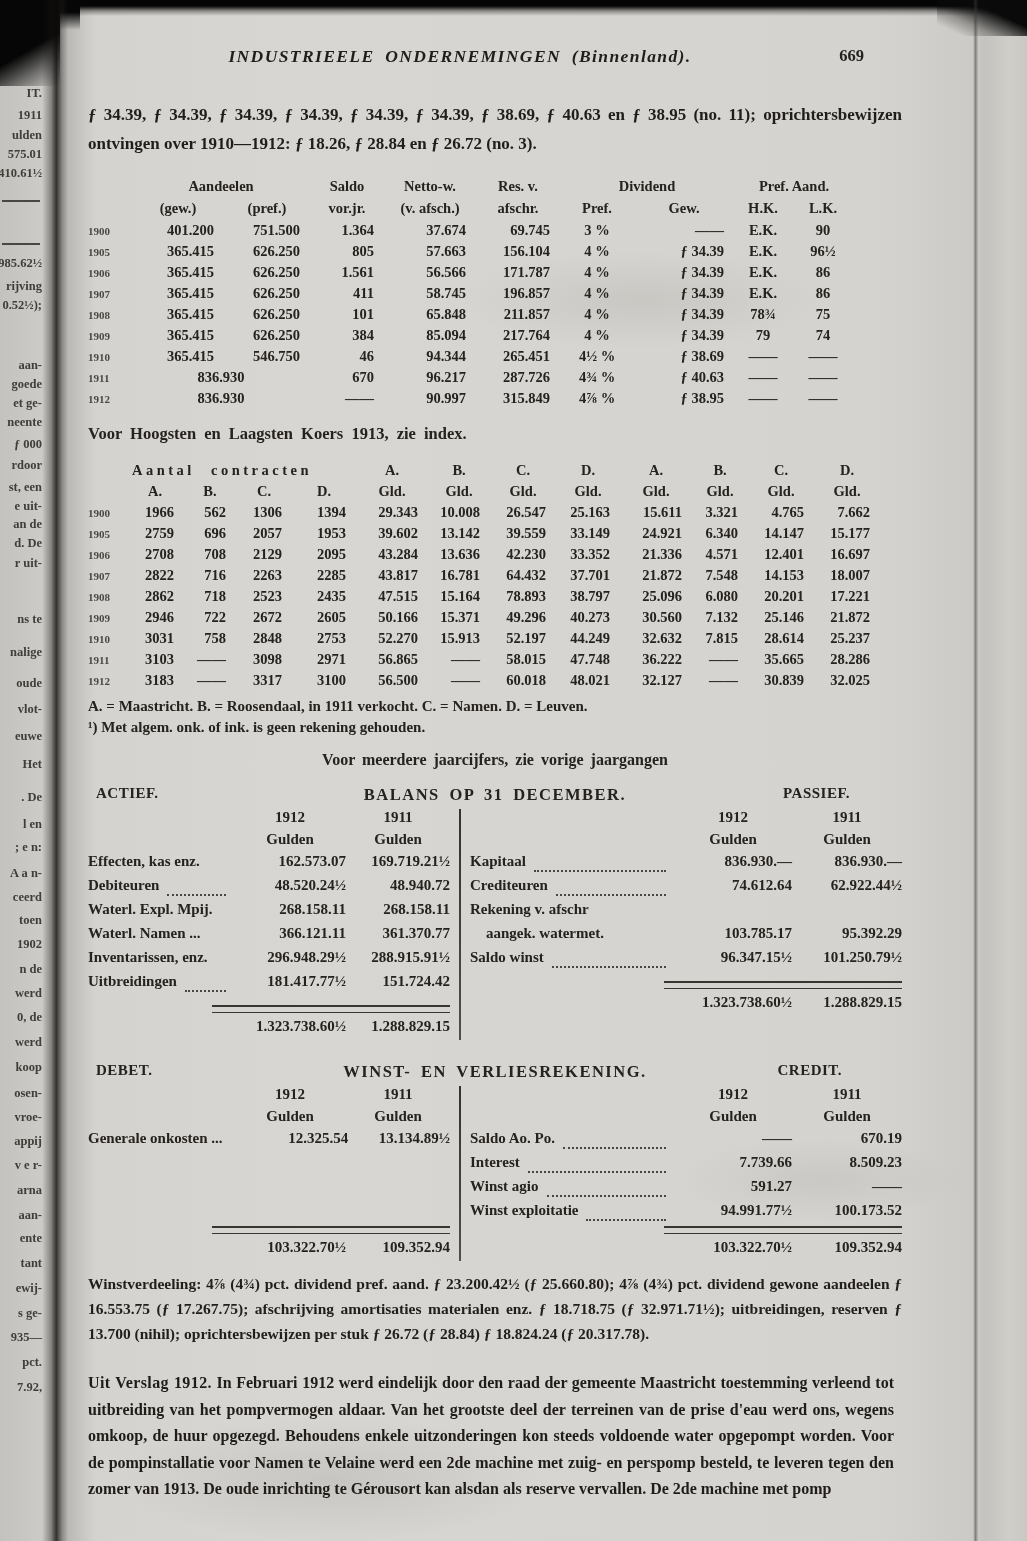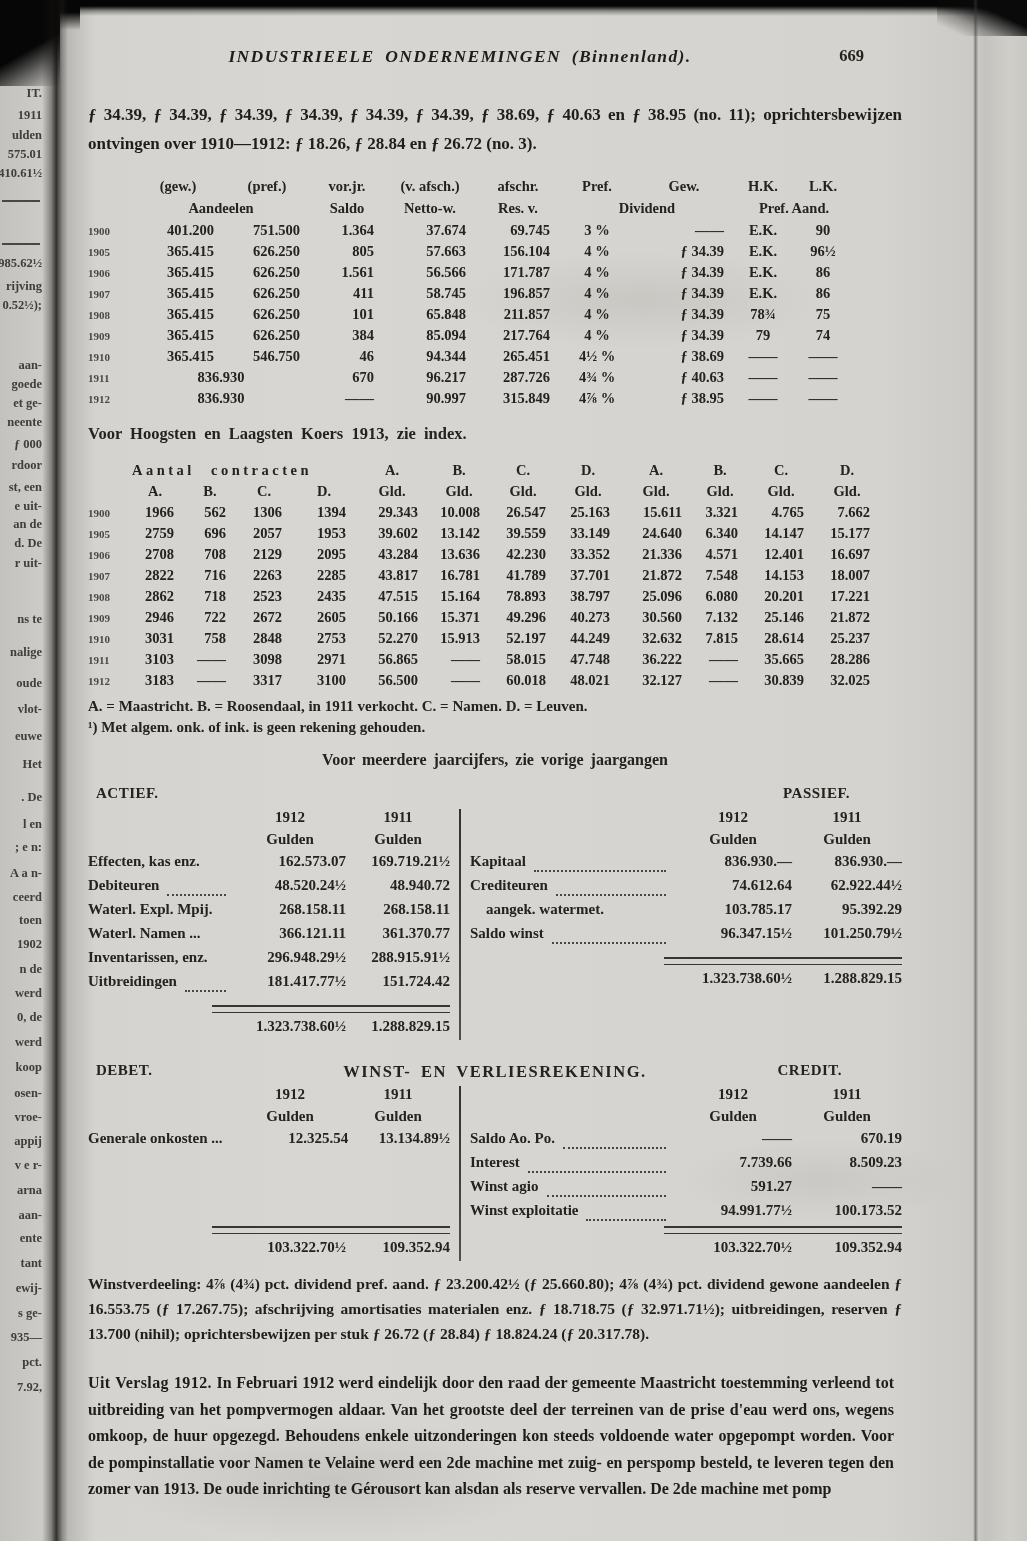--- a/index.html
+++ b/index.html
@@ -166,38 +166,38 @@
         <col style="width:92px">
           <col style="width:84px">
           <col style="width:74px">
           <col style="width:100px">
         <col style="width:58px">
           <col style="width:62px">
       </colgroup>
       <thead>
         <tr>
           <th class="yr"></th>
+          <th colspan="2">Aandeelen</th>
+          <th>Saldo</th>
+          <th>Netto-w.</th>
+          <th>Res. v.</th>
+          <th colspan="2">Dividend</th>
+          <th colspan="2">Pref. Aand.</th>
+        </tr>
+        <tr>
+          <th class="yr"></th>
           <th>(gew.)</th>
           <th>(pref.)</th>
           <th>vor.jr.</th>
           <th>(v. afsch.)</th>
           <th>afschr.</th>
           <th>Pref.</th>
           <th>Gew.</th>
           <th>H.K.</th>
           <th>L.K.</th>
-        </tr>
-        <tr>
-          <th class="yr"></th>
-          <th colspan="2">Aandeelen</th>
-          <th>Saldo</th>
-          <th>Netto-w.</th>
-          <th>Res. v.</th>
-          <th colspan="2">Dividend</th>
-          <th colspan="2">Pref. Aand.</th>
         </tr>
       </thead>
       <tbody id="shares-tbody">
           <tr>
             <td class="yr">1900</td>
             <td class="num">401.200</td>
             <td class="num">751.500</td>
             <td class="num">1.364</td>
             <td class="num">37.674</td>
             <td class="num">69.745</td>
@@ -368,21 +368,21 @@
           <tr>
             <td class="yr">1905</td>
             <td class="num">2759</td>
             <td class="num">696</td>
             <td class="num">2057</td>
             <td class="num">1953</td>
             <td class="num">39.602</td>
             <td class="num">13.142</td>
             <td class="num">39.559</td>
             <td class="num">33.149</td>
-            <td class="num">24.640</td>
+            <td class="num">24.921</td>
             <td class="num">6.340</td>
             <td class="num">14.147</td>
             <td class="num">15.177</td>
           </tr>
           <tr>
             <td class="yr">1906</td>
             <td class="num">2708</td>
             <td class="num">708</td>
             <td class="num">2129</td>
             <td class="num">2095</td>
@@ -396,21 +396,21 @@
             <td class="num">16.697</td>
           </tr>
           <tr>
             <td class="yr">1907</td>
             <td class="num">2822</td>
             <td class="num">716</td>
             <td class="num">2263</td>
             <td class="num">2285</td>
             <td class="num">43.817</td>
             <td class="num">16.781</td>
-            <td class="num">41.789</td>
+            <td class="num">64.432</td>
             <td class="num">37.701</td>
             <td class="num">21.872</td>
             <td class="num">7.548</td>
             <td class="num">14.153</td>
             <td class="num">18.007</td>
           </tr>
           <tr>
             <td class="yr">1908</td>
             <td class="num">2862</td>
             <td class="num">718</td>
@@ -490,20 +490,21 @@
 
     <div class="t2notes">
       <div>A. = Maastricht.  B. = Roosendaal, in 1911 verkocht.  C. = Namen.  D. = Leuven.</div>
       <div>¹) Met algem. onk. of ink. is geen rekening gehouden.</div>
     </div>
 
     <div class="jaarcijfers">Voor meerdere jaarcijfers, zie vorige jaargangen</div>
 
     <div class="ledger-titles">
       <span class="lt-left">ACTIEF.</span>
+      <span class="lt-center">BALANS OP 31 DECEMBER.</span>
       <span class="lt-right">PASSIEF.</span>
     </div>
     <div class="ledger">
       <div class="half l">
         <div class="lhead">
           <div class="lead none"></div>
           <div class="val valc">1912</div>
           <div class="val v2 valc">1911</div>
         </div>
         <div class="lhead">
@@ -575,20 +576,23 @@
               <div class="lbl">Kapitaal</div>
               <div class="lead"></div>
               <div class="val">836.930.—</div>
               <div class="val v2">836.930.—</div>
             </div>
             <div class="lrow">
               <div class="lbl">Crediteuren</div>
               <div class="lead"></div>
               <div class="val">74.612.64</div>
               <div class="val v2">62.922.44½</div>
+            </div>
+            <div class="lrow">
+              <div class="lbl">Rekening v. afschr</div>
             </div>
             <div class="lrow">
               <div class="lbl ind">aangek. watermet.</div>
               <div class="lead none"></div>
               <div class="val">103.785.17</div>
               <div class="val v2">95.392.29</div>
             </div>
             <div class="lrow">
               <div class="lbl">Saldo winst</div>
               <div class="lead"></div>

